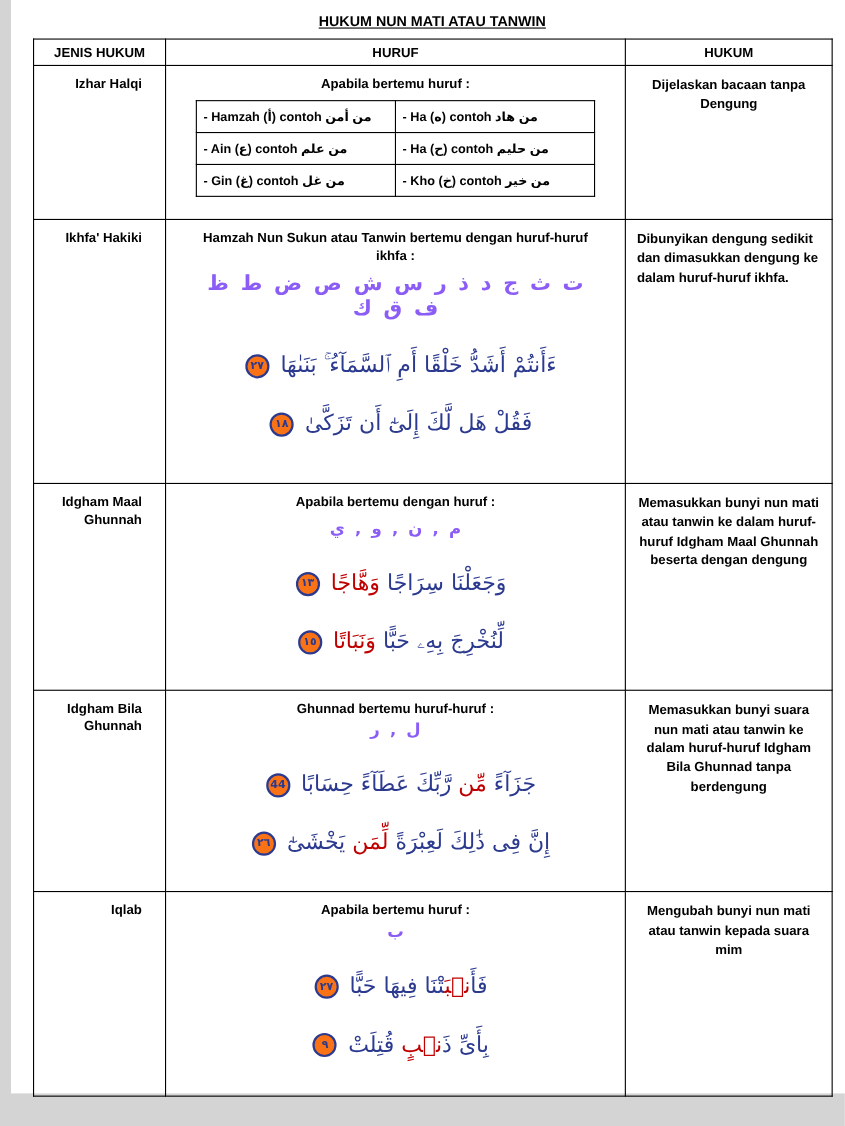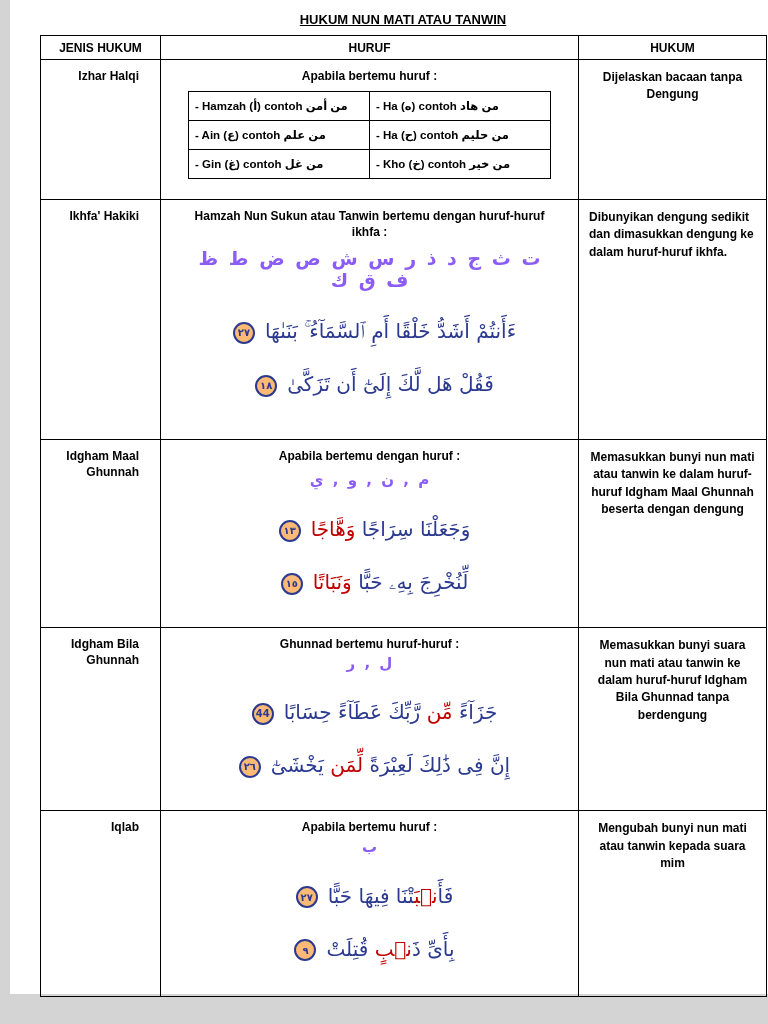--- a/index.html
+++ b/index.html
@@ -10,21 +10,21 @@
   }
   *{box-sizing:border-box;}
   html,body{margin:0;padding:0;}
   body{
     width:768px;height:1024px;position:relative;overflow:hidden;
     background:#ffffff;color:#000;
     font-family:"Liberation Sans","DejaVu Sans",sans-serif;
   }
   .edge-left{position:absolute;left:0;top:0;width:10px;height:1024px;background:var(--page-gray);}
   .edge-bottom{position:absolute;left:0;top:994px;width:768px;height:30px;background:var(--page-gray);}
-  .content{position:absolute;left:40px;top:8px;width:726px;}
+  .content{position:absolute;left:30px;top:8px;width:726px;}
   .title{
     text-align:center;font-weight:bold;font-size:13px;
     text-decoration:underline;margin:4px 0 8px 0;
   }
   table.main{border-collapse:collapse;table-layout:fixed;width:726px;}
   table.main th,table.main td{border:1px solid var(--border-black);vertical-align:top;}
   table.main th{height:24px;vertical-align:middle;font-size:12px;font-weight:bold;text-align:center;padding:2px;}
   td.jenis{font-weight:bold;font-size:12px;text-align:right;padding:8px 21px;line-height:1.35;}
   td.huruf{text-align:center;padding:5px 22px;}
   td.hukum{font-weight:bold;font-size:12px;padding:9px 10px;text-align:center;line-height:1.45;}
@@ -44,21 +44,21 @@
   .letters.small{font-size:15px;margin:2px 0 4px 0;}
   .verse{
     font-family:"DejaVu Sans",sans-serif;font-size:20px;font-weight:normal;
     direction:rtl;margin:27px 0;white-space:nowrap;color:var(--verse-blue);line-height:1.3;
   }
   .verse .seg.red{color:var(--verse-red);}
   .ayah{
     display:inline-flex;align-items:center;justify-content:center;
     width:22px;height:22px;border:2px solid var(--verse-blue);border-radius:50%;
     font-size:10px;font-weight:bold;color:var(--verse-blue);
-    vertical-align:middle;margin:0 10px;background:#fdba74;
+    vertical-align:middle;margin:0 10px;background:#f97316;
   }
 </style>
 </head>
 <body>
 
 <div class="edge-left"></div>
 <div class="edge-bottom"></div>
 
 <div class="content">
   <div class="title">HUKUM NUN MATI ATAU TANWIN</div>

